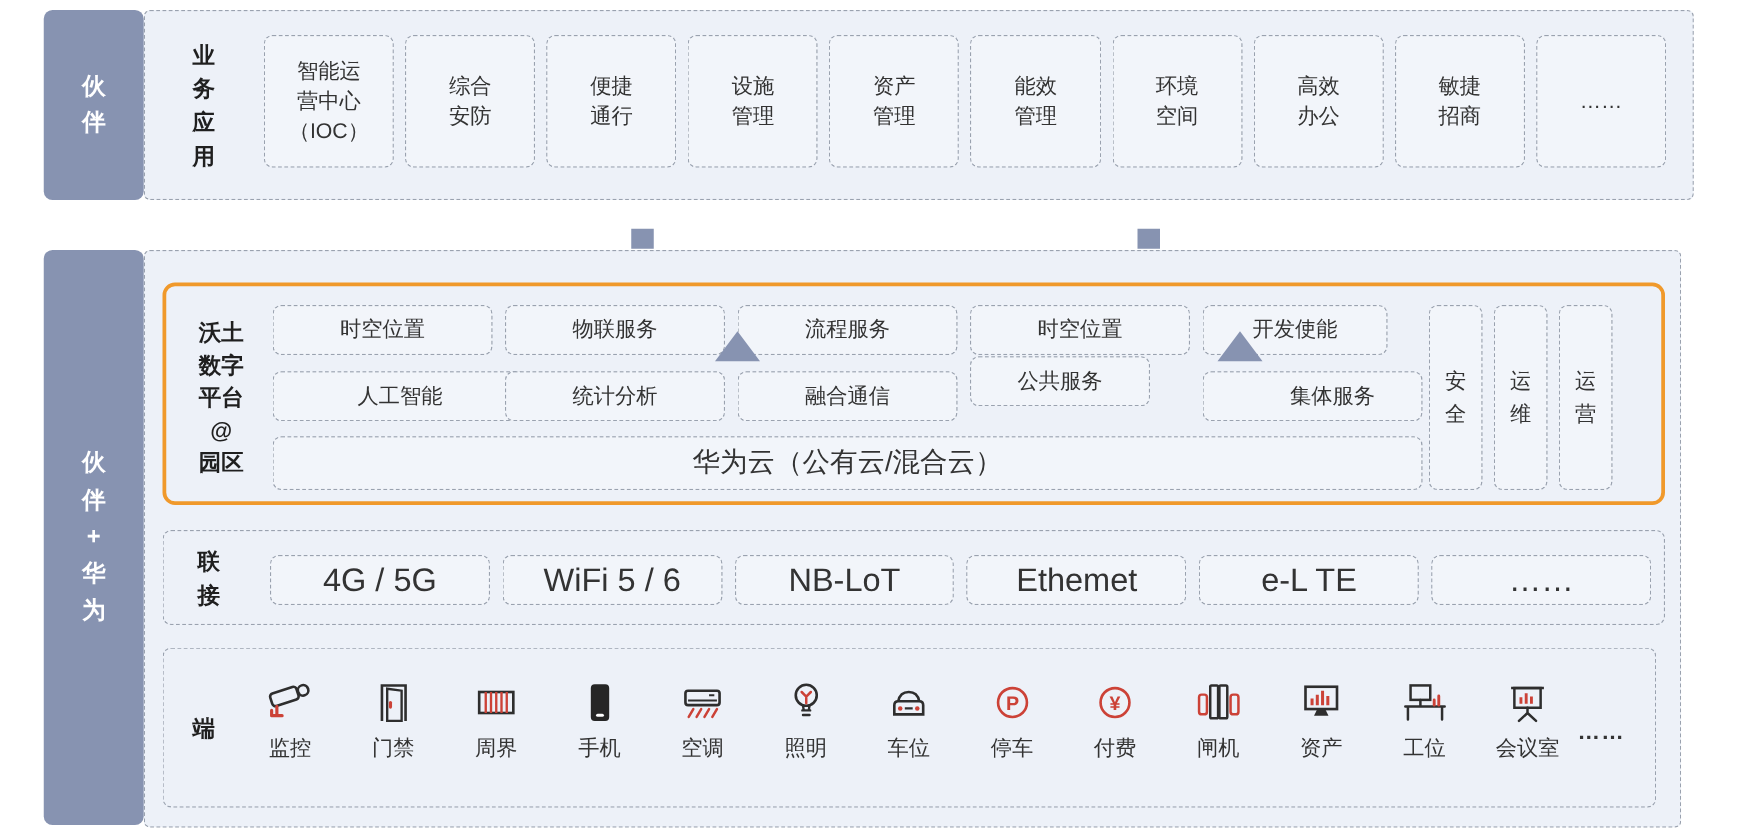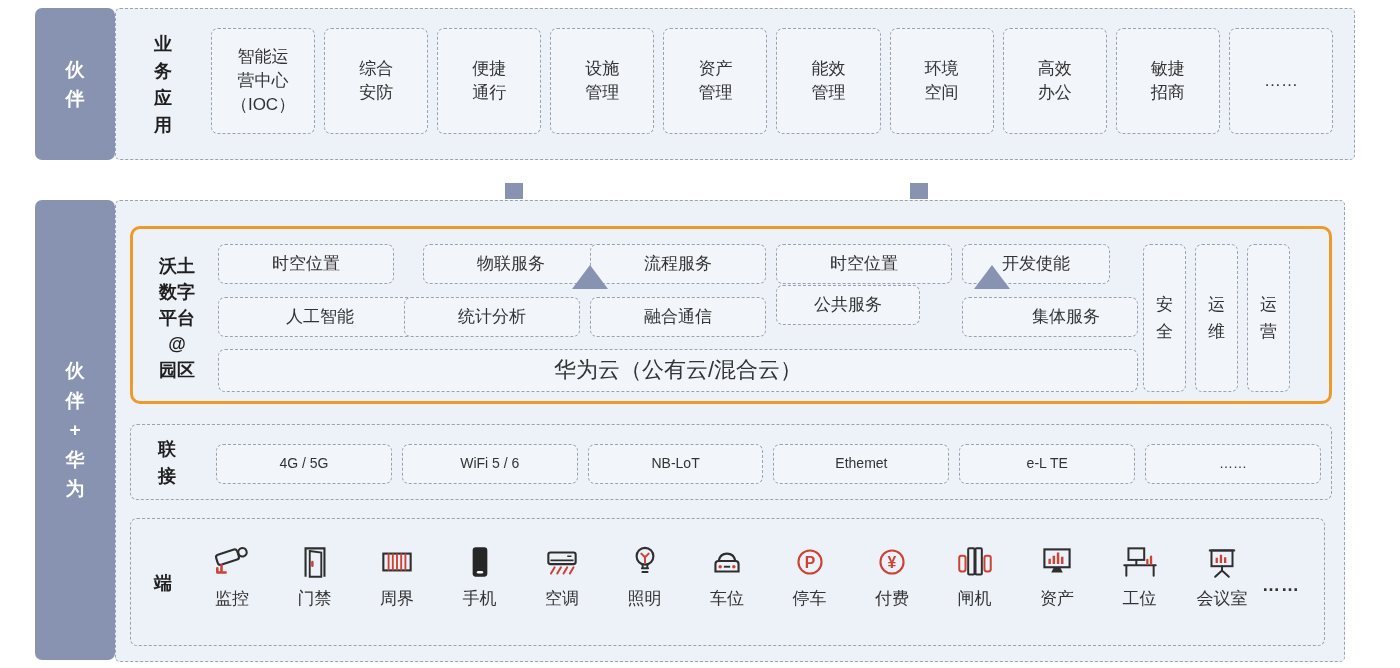--- a/index.html
+++ b/index.html
@@ -29,21 +29,21 @@
               border:3px solid #F0992B; border-radius:10px; background:#EDF1F8; }
   .pillar { writing-mode:initial; font-size:17px; line-height:1.6; }
 
   .tri { position:absolute; width:0; height:0; border-left:18px solid transparent;
          border-right:18px solid transparent; border-bottom:24px solid #8793B1; }
 
   .square { position:absolute; width:18px; height:16px; background:#8793B1; }
 
   .connectrow { position:absolute; left:85px; top:19px; width:1105px; height:40px;
                 display:flex; gap:10px; }
-  .connectrow .dbox { flex:1; font-size:14px; }
+  .connectrow .dbox { flex:1; font-size:26px; }
 
   .termrow { position:absolute; left:68px; top:22px; width:1056px;
              display:flex; justify-content:space-between; }
   .term-item { display:flex; flex-direction:column; align-items:center; width:66px; }
   .term-item svg { width:42px; height:42px; display:block; }
   .term-label { font-size:17px; color:#333333; margin-top:4px; white-space:nowrap; }
 
   .ellipsis { position:absolute; font-size:18px; font-weight:700; color:#333333; letter-spacing:1px; }
 </style>
 </head>
@@ -95,21 +95,21 @@
   <div class="panel" style="left:115px; top:200px; width:1230px; height:462px;"></div>
 
   <div class="platform">
     <div class="vlabel" style="left:14px; top:14px; width:60px; height:150px; line-height:1.45;">沃土
 数字
 平台
 @
 园区</div>
 
     <div class="dbox abs" style="left:85px;  top:15px; width:176px; height:40px;">时空位置</div>
-    <div class="dbox abs" style="left:271px; top:15px; width:176px; height:40px;margin-left:19px;">物联服务</div>
+    <div class="dbox abs" style="left:271px; top:15px; width:176px; height:40px;">物联服务</div>
     <div class="dbox abs" style="left:457px; top:15px; width:176px; height:40px;">流程服务</div>
     <div class="dbox abs" style="left:643px; top:15px; width:176px; height:40px;">时空位置</div>
     <div class="dbox abs" style="left:829px; top:15px; width:148px; height:40px;text-align:center;">开发使能</div>
 
     <div class="dbox abs" style="left:85px;  top:68px; width:204px; height:40px;">人工智能</div>
     <div class="dbox abs" style="left:457px; top:68px; width:176px; height:40px;">融合通信</div>
     <div class="dbox abs" style="left:271px; top:68px; width:176px; height:40px;">统计分析</div>
     <div class="dbox abs" style="left:643px; top:56px; width:144px; height:40px;">公共服务</div>
     <div class="dbox abs" style="left:829px; top:68px; width:176px; height:40px;padding-left:32px;">集体服务</div>
 

